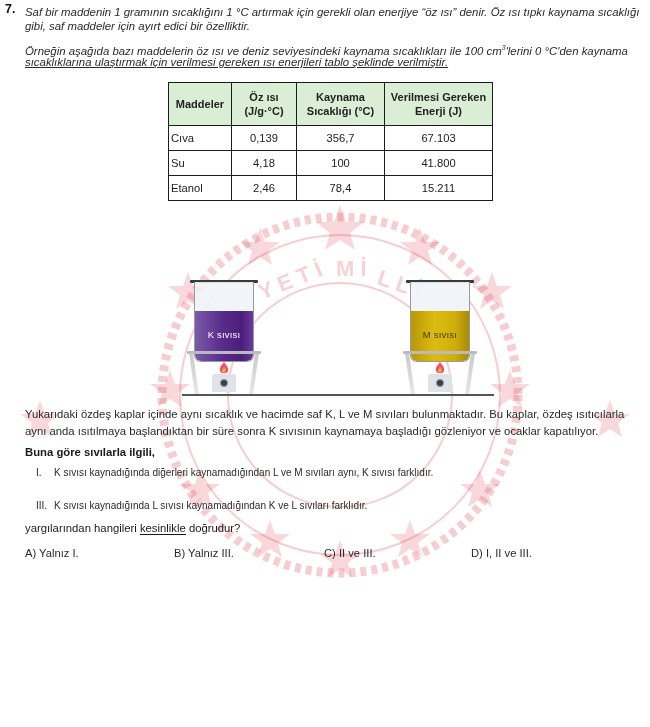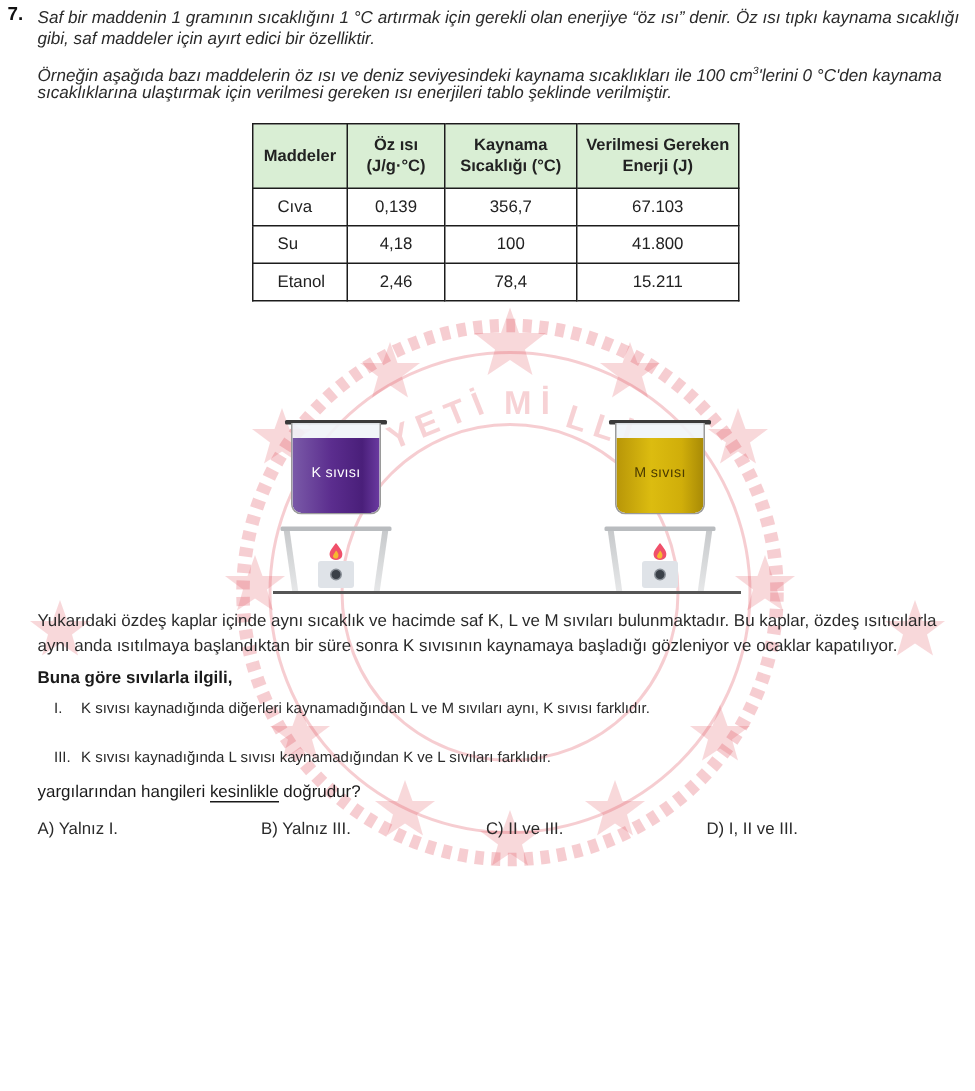--- a/index.html
+++ b/index.html
@@ -11,27 +11,27 @@
   .layer { position: absolute; left: 0; top: 0; width: 650px; height: 727px; z-index: 1; }
 
   .qnum { position: absolute; left: 5px; top: 2px; font-size: 12.5px; font-weight: bold; color: #111; }
   .intro { position: absolute; left: 25px; width: 615px; font-size: 11.4px; font-style: italic; color: #2a2a2a; line-height: 14px; white-space: nowrap; }
   .intro sup { font-size: 7px; }
 
   table.dtable { position: absolute; left: 168px; top: 82px; border-collapse: collapse; font-size: 11.2px; color: #222; background: #fff; }
   table.dtable th, table.dtable td { border: 1.3px solid #1c1c1c; }
   table.dtable th { background: #d9eed4; font-weight: bold; text-align: center; height: 43px; line-height: 14px; padding: 0 3px; font-size: 11px; }
   table.dtable td { height: 25px; text-align: center; }
-  table.dtable td.name { text-align: left; padding-left: 16px; }
+  table.dtable td.name { text-align: left; padding-left: 2px; }
 
   .scene { position: absolute; left: 160px; top: 270px; width: 340px; height: 130px; }
   .floor { position: absolute; left: 22px; top: 124px; width: 312px; height: 1.5px; background: #555; }
   .rig { position: absolute; top: 0; width: 80px; height: 125px; }
   .rim { position: absolute; left: 0; top: 10px; width: 68px; height: 2.5px; background: #3a3a3a; border-radius: 1px; }
-  .glass { position: absolute; left: 4px; top: 12px; width: 60px; height: 61px; border: 1.5px solid #9a9a9a; border-top: none; border-radius: 0 0 7px 7px; background: rgba(240,244,248,0.9); overflow: hidden; }
+  .glass { position: absolute; left: 4px; top: 12px; width: 60px; height: 80px; border: 1.5px solid #9a9a9a; border-top: none; border-radius: 0 0 7px 7px; background: rgba(240,244,248,0.9); overflow: hidden; }
   .liquid { position: absolute; left: 0; bottom: 0; width: 100%; height: 50px; border-radius: 0 0 6px 6px; }
   .liq-label { position: absolute; left: 0; width: 100%; top: 18px; text-align: center; font-size: 9.5px; color: #fff; letter-spacing: 0.2px; }
   .liq-label.dark { color: #4a3a00; }
   .platform { position: absolute; left: -3px; top: 81px; width: 74px; height: 3px; background: #b9bcbf; border-radius: 1px; }
   .leg { position: absolute; top: 84px; width: 4px; height: 40px; background: linear-gradient(#c8cacc, #e6e7e8); }
   .leg.l { left: 2px; transform: skewX(8deg); }
   .leg.r { left: 62px; transform: skewX(-8deg); }
   .flame { position: absolute; left: 28px; top: 92px; width: 12px; height: 13px; }
   .burner { position: absolute; left: 22px; top: 104px; width: 24px; height: 18px; background: #dfe3e8; border-radius: 2px; }
   .knob { position: absolute; left: 8px; top: 5px; width: 8px; height: 8px; border-radius: 50%; background: #3a4048; border: 1.5px solid #8a9098; }
@@ -76,21 +76,21 @@
     <text x="420" y="318" transform="rotate(42 420 318)">E</text>
   </g>
 </svg>
 
 <div class="layer">
 
   <div class="qnum">7.</div>
   <div class="intro" style="top:5px;">Saf bir maddenin 1 gramının sıcaklığını 1 °C artırmak için gerekli olan enerjiye “öz ısı” denir. Öz ısı tıpkı kaynama sıcaklığı</div>
   <div class="intro" style="top:19px;">gibi, saf maddeler için ayırt edici bir özelliktir.</div>
   <div class="intro" style="top:41px;"><span>Örneğin aşağıda bazı maddelerin öz ısı ve deniz seviyesindeki kaynama sıcaklıkları ile 100 cm</span><sup>3</sup><span>'lerini 0 °C'den kaynama</span></div>
-  <div class="intro" style="top:55px;">sıcaklıklarına ulaştırmak için verilmesi gereken ısı enerjileri tablo şeklinde verilmiştir.</div>
+  <div class="intro" style="top:55px;text-decoration:underline;">sıcaklıklarına ulaştırmak için verilmesi gereken ısı enerjileri tablo şeklinde verilmiştir.</div>
 
   <table class="dtable">
     <thead>
       <tr>
         <th style="width:63px;"><span>Maddeler</span></th>
         <th style="width:65px;"><span>Öz ısı</span><br><span>(J/g·°C)</span></th>
         <th style="width:88px;"><span>Kaynama</span><br><span>Sıcaklığı (°C)</span></th>
         <th style="width:108px;"><span>Verilmesi Gereken</span><br><span>Enerji (J)</span></th>
       </tr>
     </thead>

